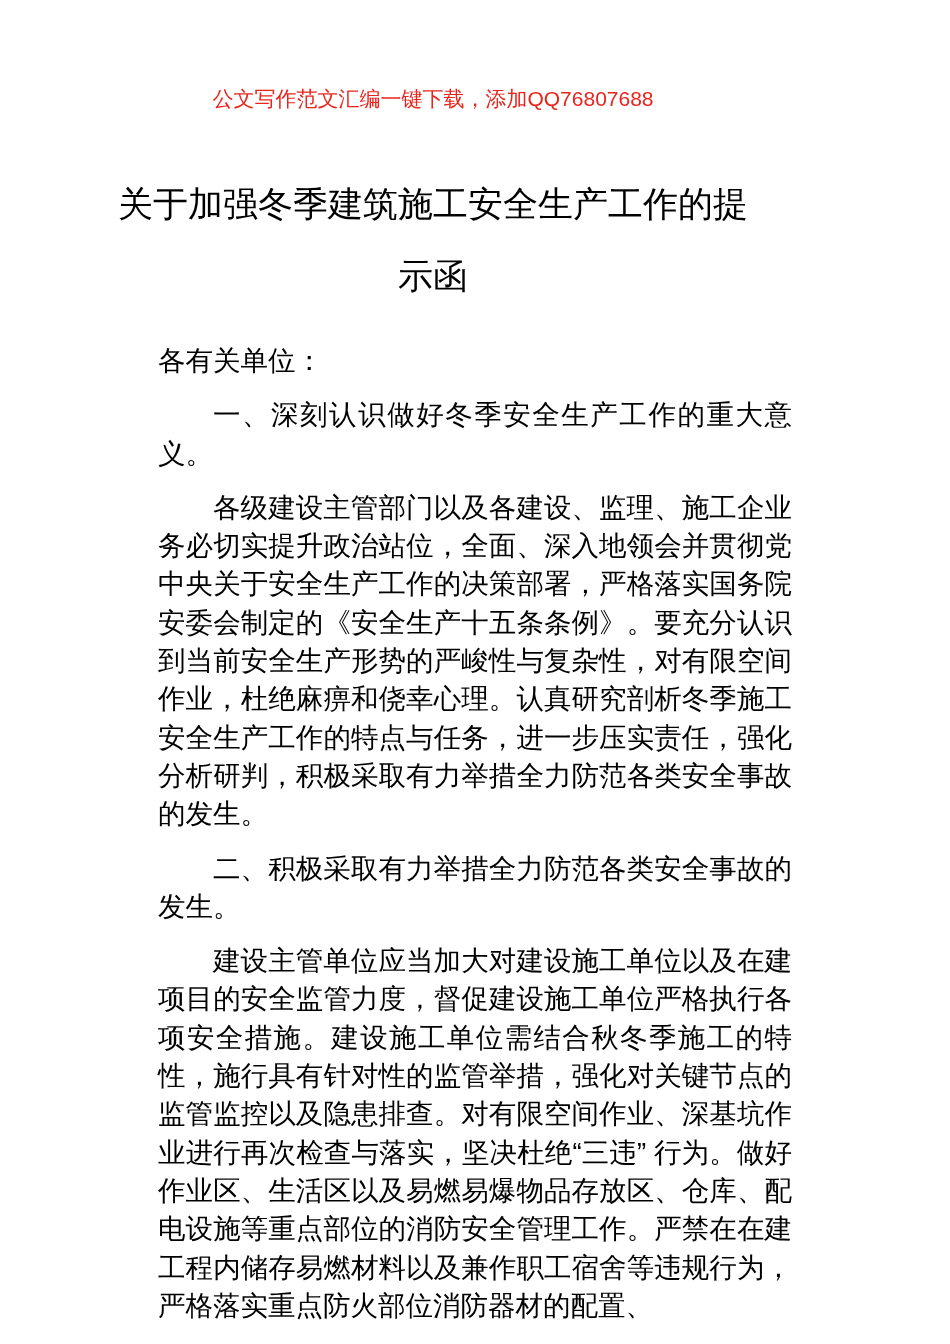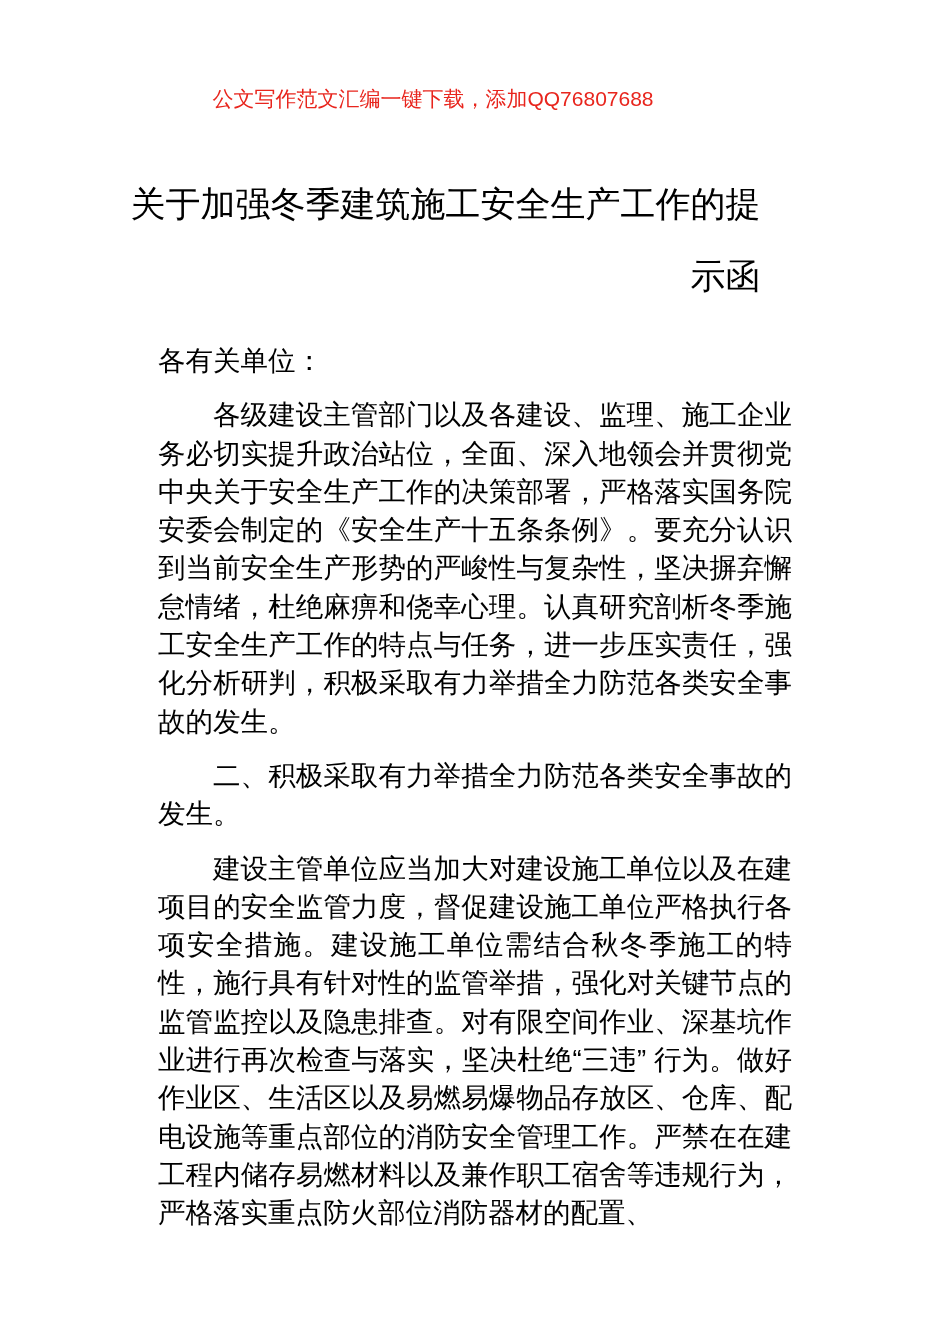--- a/index.html
+++ b/index.html
@@ -23,21 +23,21 @@
     font-size: 21px;
     line-height: 30px;
     color: var(--notice-red, #e8251d);
   }
   .doc-title {
     width: 655px;
     margin: 54px auto 0;
     font-size: 35px;
     font-weight: 400;
     line-height: 72px;
-    text-align: right;
+    text-align: center;
     color: var(--text-color, #000000);
   }
   .doc-body {
     width: 666px;
     margin: 30px 0 0 142px;
     font-size: 27.5px;
     line-height: 38.3px;
     text-align: justify;
     text-justify: inter-ideograph;
   }
@@ -54,18 +54,19 @@
 <body>
 
 <div class="page">
 
   <p class="notice">公文写作范文汇编一键下载，添加QQ76807688</p>
 
   <h1 class="doc-title">关于加强冬季建筑施工安全生产工作的提示函</h1>
 
   <div class="doc-body">
     <p class="salutation">各有关单位：</p>
-    <p>各级建设主管部门以及各建设、监理、施工企业务必切实提升政治站位，全面、深入地领会并贯彻党中央关于安全生产工作的决策部署，严格落实国务院安委会制定的《安全生产十五条条例》。要充分认识到当前安全生产形势的严峻性与复杂性，坚决摒弃懈怠情绪，杜绝麻痹和侥幸心理。认真研究剖析冬季施工安全生产工作的特点与任务，进一步压实责任，强化分析研判，积极采取有力举措全力防范各类安全事故的发生。</p>
+    <p>一、深刻认识做好冬季安全生产工作的重大意义。</p>
+    <p>各级建设主管部门以及各建设、监理、施工企业务必切实提升政治站位，全面、深入地领会并贯彻党中央关于安全生产工作的决策部署，严格落实国务院安委会制定的《安全生产十五条条例》。要充分认识到当前安全生产形势的严峻性与复杂性，对有限空间作业，杜绝麻痹和侥幸心理。认真研究剖析冬季施工安全生产工作的特点与任务，进一步压实责任，强化分析研判，积极采取有力举措全力防范各类安全事故的发生。</p>
     <p>二、积极采取有力举措全力防范各类安全事故的发生。</p>
     <p>建设主管单位应当加大对建设施工单位以及在建项目的安全监管力度，督促建设施工单位严格执行各项安全措施。建设施工单位需结合秋冬季施工的特性，施行具有针对性的监管举措，强化对关键节点的监管监控以及隐患排查。对有限空间作业、深基坑作业进行再次检查与落实，坚决杜绝“三违” 行为。做好作业区、生活区以及易燃易爆物品存放区、仓库、配电设施等重点部位的消防安全管理工作。严禁在在建工程内储存易燃材料以及兼作职工宿舍等违规行为，严格落实重点防火部位消防器材的配置、</p>
   </div>
 
 </div>
 
 </body></html>

